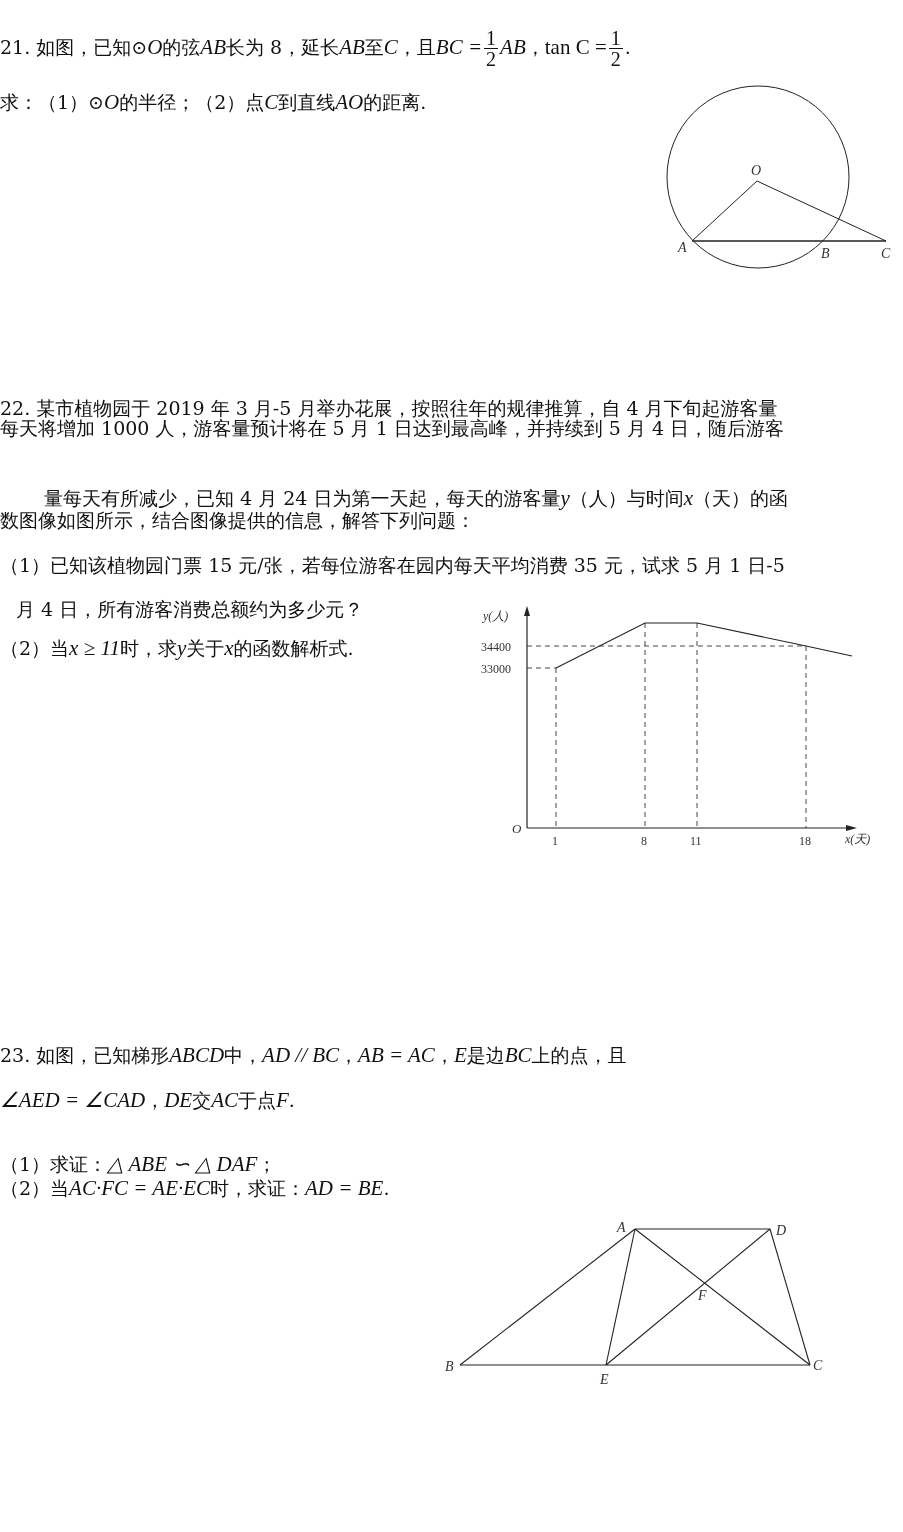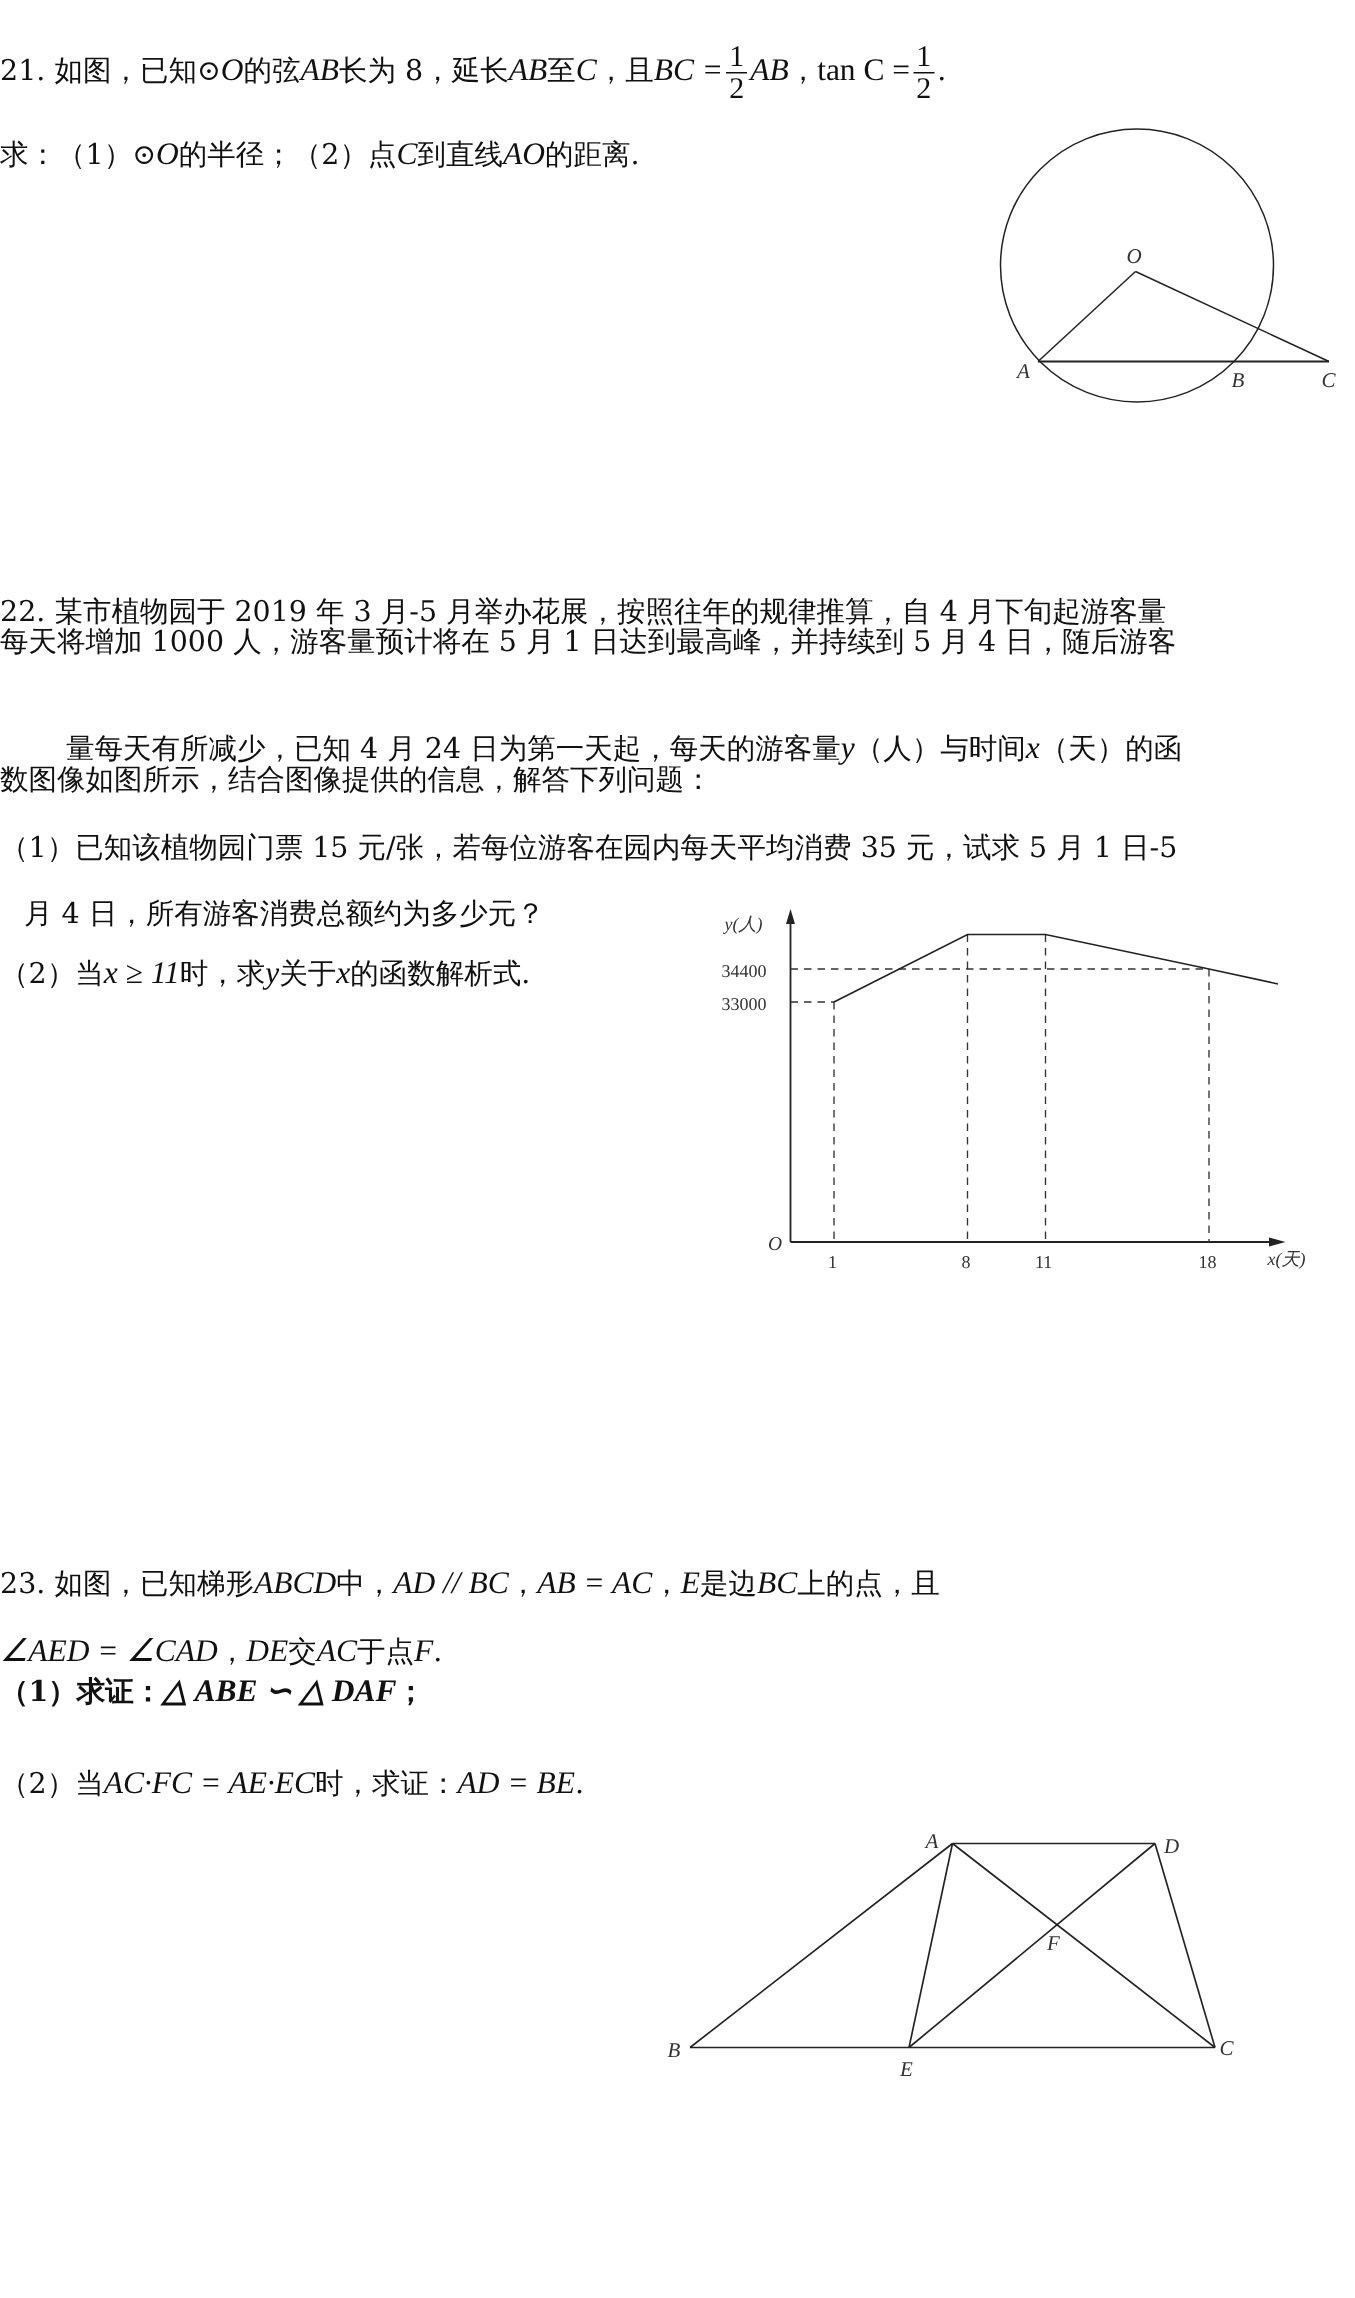--- a/index.html
+++ b/index.html
@@ -75,21 +75,21 @@
   <text x="799" y="845" font-size="12" fill="#333">18</text>
   <text x="845" y="843" font-size="12" font-style="italic" fill="#333">x(天)</text>
 </svg>
 
 <div class="line" style="top:1043px;">
   <span>23. 如图，已知梯形</span><span class="it">ABCD</span><span>中，</span><span class="it">AD // BC</span><span>，</span><span class="it">AB = AC</span><span>，</span><span class="it">E</span><span>是边</span><span class="it">BC</span><span>上的点，且</span>
 </div>
 <div class="line" style="top:1088px;">
   <span class="it">∠AED = ∠CAD</span><span>，</span><span class="it">DE</span><span>交</span><span class="it">AC</span><span>于点</span><span class="it">F</span><span>.</span>
 </div>
-<div class="line" style="top:1115px;font-weight:bold;">
+<div class="line" style="top:1152px;">
   <span>（1）求证：</span><span class="it">△ ABE ∽ △ DAF</span><span>；</span>
 </div>
 <div class="line" style="top:1176px;">
   <span>（2）当</span><span class="it">AC·FC = AE·EC</span><span>时，求证：</span><span class="it">AD = BE</span><span>.</span>
 </div>
 
 <svg width="903" height="1532" style="pointer-events:none;">
   <g stroke="#222" stroke-width="1.1" fill="none">
     <line x1="635" y1="1229" x2="770" y2="1229"></line>
     <line x1="460" y1="1365" x2="810" y2="1365"></line>

